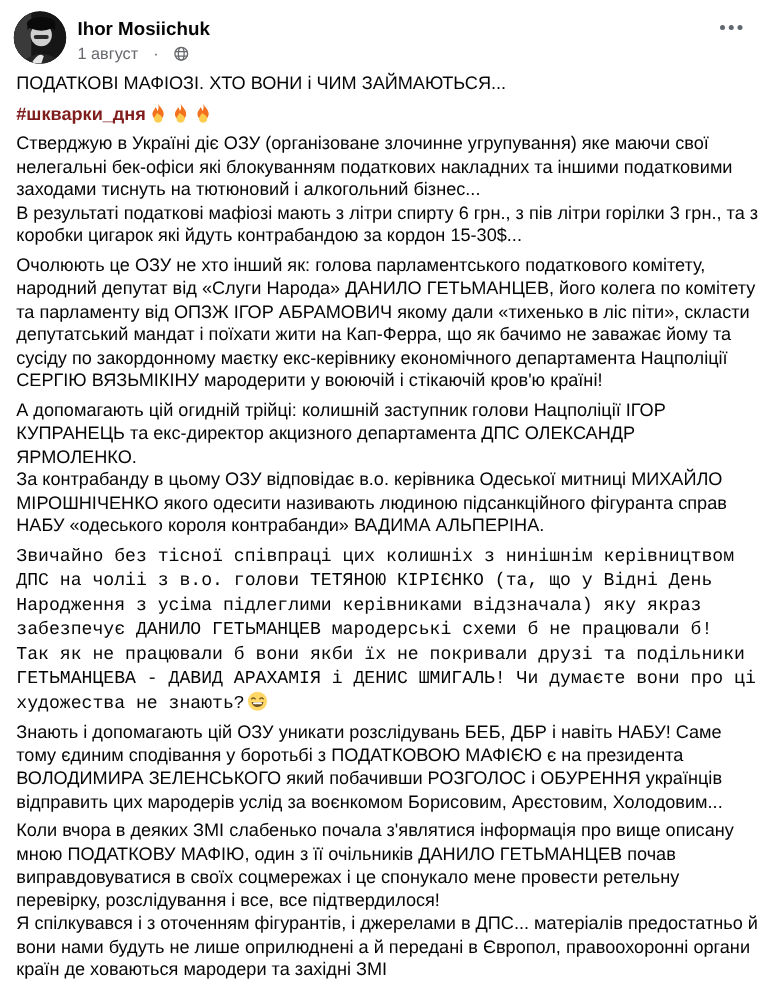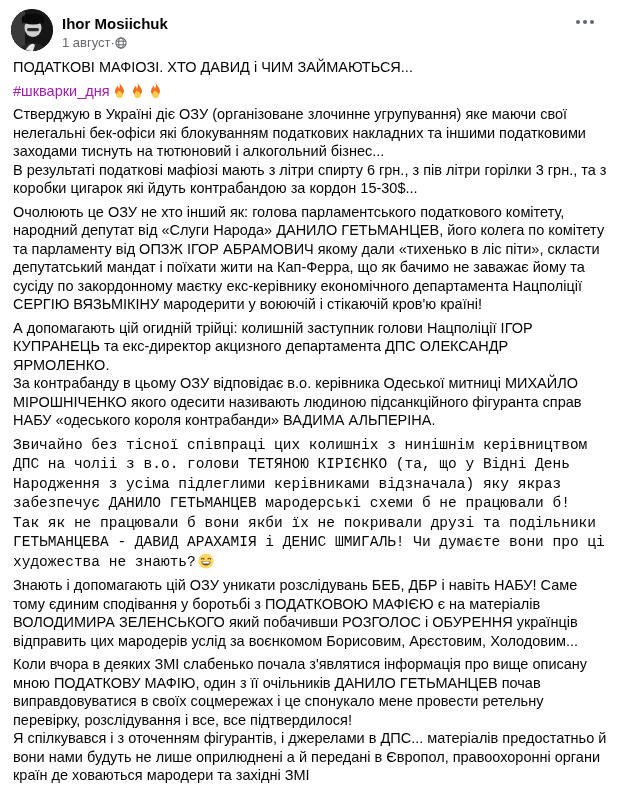--- a/index.html
+++ b/index.html
@@ -10,32 +10,32 @@
     color:#050505;
     -webkit-font-smoothing:antialiased;
   }
   .post { position:relative; }
 
   
   .header { display:flex; align-items:flex-end; padding:9px 16px 4px 11px; position:relative; }
   .avatar { width:42px; height:42px; border-radius:50%; overflow:hidden; flex:0 0 auto; cursor:pointer; background:#111; }
   .header-info { margin-left:9px; padding-top:1px; }
   .author { font-size:15px; font-weight:700; color:#050505; line-height:1.25; text-decoration:none; cursor:pointer; display:inline-block; }
-  .meta { display:flex; align-items:center; gap:0; margin-top:2px; font-size:13px; color:#65676B; line-height:1.2; }
+  .meta { display:flex; align-items:center; gap:12px; margin-top:2px; font-size:13px; color:#65676B; line-height:1.2; }
   .meta .dot { color:#65676B; }
   .globe { width:12px; height:12px; display:inline-block; }
   .menu-btn { position:absolute; right:22px; top:14px; display:flex; gap:3px; padding:6px 4px; cursor:pointer; align-items:center; }
   .menu-btn i { width:4px; height:4px; border-radius:50%; background:#606770; display:block; }
 
   
   .content { padding:3px 13px 0 13px; font-size:14.5px; line-height:18.5px; color:#050505; }
   .para { margin:0 0 5px 0; }
   .block-text { display:block; white-space:pre-line; }
   .inline-text { white-space:pre-line;font-family:Liberation Mono, monospace; }
-  .hashtag { color:#a21caf; text-decoration:none; cursor:pointer; }
+  .hashtag { color:#7f1d1d; text-decoration:none; cursor:pointer;font-weight:bold; }
   .fire { width:17px; height:17px; vertical-align:-3px; margin-left:1px; display:inline-block; }
   .emoji { width:16px; height:16px; vertical-align:-3px; margin-left:2px; display:inline-block; }
 </style>
 </head>
 <body>
 
 <div class="post">
 
   <div class="header">
     <div class="avatar">
@@ -73,21 +73,21 @@
     <div class="menu-btn" title="">
       <i></i>
         <i></i>
         <i></i>
     </div>
   </div>
 
   <div class="content">
 
     <div class="para">
-      <span class="block-text">ПОДАТКОВІ МАФІОЗІ. ХТО ДАВИД і ЧИМ ЗАЙМАЮТЬСЯ...</span>
+      <span class="block-text">ПОДАТКОВІ МАФІОЗІ. ХТО ВОНИ і ЧИМ ЗАЙМАЮТЬСЯ...</span>
     </div>
 
     <div class="para">
       <span>
         <a class="hashtag">#шкварки_дня</a><svg class="fire" viewBox="0 0 16 16">
             <path d="M8 0.8 C9.2 3.8 12.2 5 12.2 9 A4.3 4.3 0 0 1 3.7 9 C3.7 6.4 5.5 5.5 5.9 3.6 C6.9 4.4 7.4 5.3 7.3 6.5 C8.5 5.4 8.6 3.2 8 0.8 Z" fill="#F2701E"></path>
             <path d="M8 15.2 A3.1 3.1 0 0 1 4.9 12.1 C4.9 10.3 6.6 9.6 7.1 7.9 C8.6 9 11.1 9.9 11.1 12.1 A3.1 3.1 0 0 1 8 15.2 Z" fill="#FDCB4D"></path>
           </svg><svg class="fire" viewBox="0 0 16 16">
             <path d="M8 0.8 C9.2 3.8 12.2 5 12.2 9 A4.3 4.3 0 0 1 3.7 9 C3.7 6.4 5.5 5.5 5.9 3.6 C6.9 4.4 7.4 5.3 7.3 6.5 C8.5 5.4 8.6 3.2 8 0.8 Z" fill="#F2701E"></path>
             <path d="M8 15.2 A3.1 3.1 0 0 1 4.9 12.1 C4.9 10.3 6.6 9.6 7.1 7.9 C8.6 9 11.1 9.9 11.1 12.1 A3.1 3.1 0 0 1 8 15.2 Z" fill="#FDCB4D"></path>
@@ -117,21 +117,21 @@
 Так як не працювали б вони якби їх не покривали друзі та подільники ГЕТЬМАНЦЕВА - ДАВИД АРАХАМІЯ і ДЕНИС ШМИГАЛЬ! Чи думаєте вони про ці художества не знають?</span><svg class="emoji" viewBox="0 0 16 16">
         <circle cx="8" cy="8" r="7.6" fill="#FFD766"></circle>
         <path d="M3.4 6.1 Q4.7 4.4 6.1 6.1" fill="none" stroke="#6b4d1e" stroke-width="1.1" stroke-linecap="round"></path>
         <path d="M9.9 6.1 Q11.3 4.4 12.6 6.1" fill="none" stroke="#6b4d1e" stroke-width="1.1" stroke-linecap="round"></path>
         <path d="M3.2 8.6 A4.9 4.9 0 0 0 12.8 8.6 Z" fill="#6b4d1e"></path>
         <rect x="4.4" y="8.7" width="7.2" height="1.7" rx="0.8" fill="#ffffff"></rect>
       </svg>
     </div>
 
     <div class="para">
-      <span class="block-text">Знають і допомагають цій ОЗУ уникати розслідувань БЕБ, ДБР і навіть НАБУ! Саме тому єдиним сподівання у боротьбі з ПОДАТКОВОЮ МАФІЄЮ є на матеріалів ВОЛОДИМИРА ЗЕЛЕНСЬКОГО який побачивши РОЗГОЛОС і ОБУРЕННЯ українців відправить цих мародерів услід за воєнкомом Борисовим, Арєстовим, Холодовим...</span>
+      <span class="block-text">Знають і допомагають цій ОЗУ уникати розслідувань БЕБ, ДБР і навіть НАБУ! Саме тому єдиним сподівання у боротьбі з ПОДАТКОВОЮ МАФІЄЮ є на президента ВОЛОДИМИРА ЗЕЛЕНСЬКОГО який побачивши РОЗГОЛОС і ОБУРЕННЯ українців відправить цих мародерів услід за воєнкомом Борисовим, Арєстовим, Холодовим...</span>
     </div>
 
     <div class="para">
       <span class="block-text">Коли вчора в деяких ЗМІ слабенько почала з'являтися інформація про вище описану мною ПОДАТКОВУ МАФІЮ, один з її очільників ДАНИЛО ГЕТЬМАНЦЕВ почав виправдовуватися в своїх соцмережах і це спонукало мене провести ретельну перевірку, розслідування і все, все підтвердилося!
 Я спілкувався і з оточенням фігурантів, і джерелами в ДПС... матеріалів предостатньо й вони нами будуть не лише оприлюднені а й передані в Європол, правоохоронні органи країн де ховаються мародери та західні ЗМІ</span>
     </div>
 
   </div>
 </div>
 

